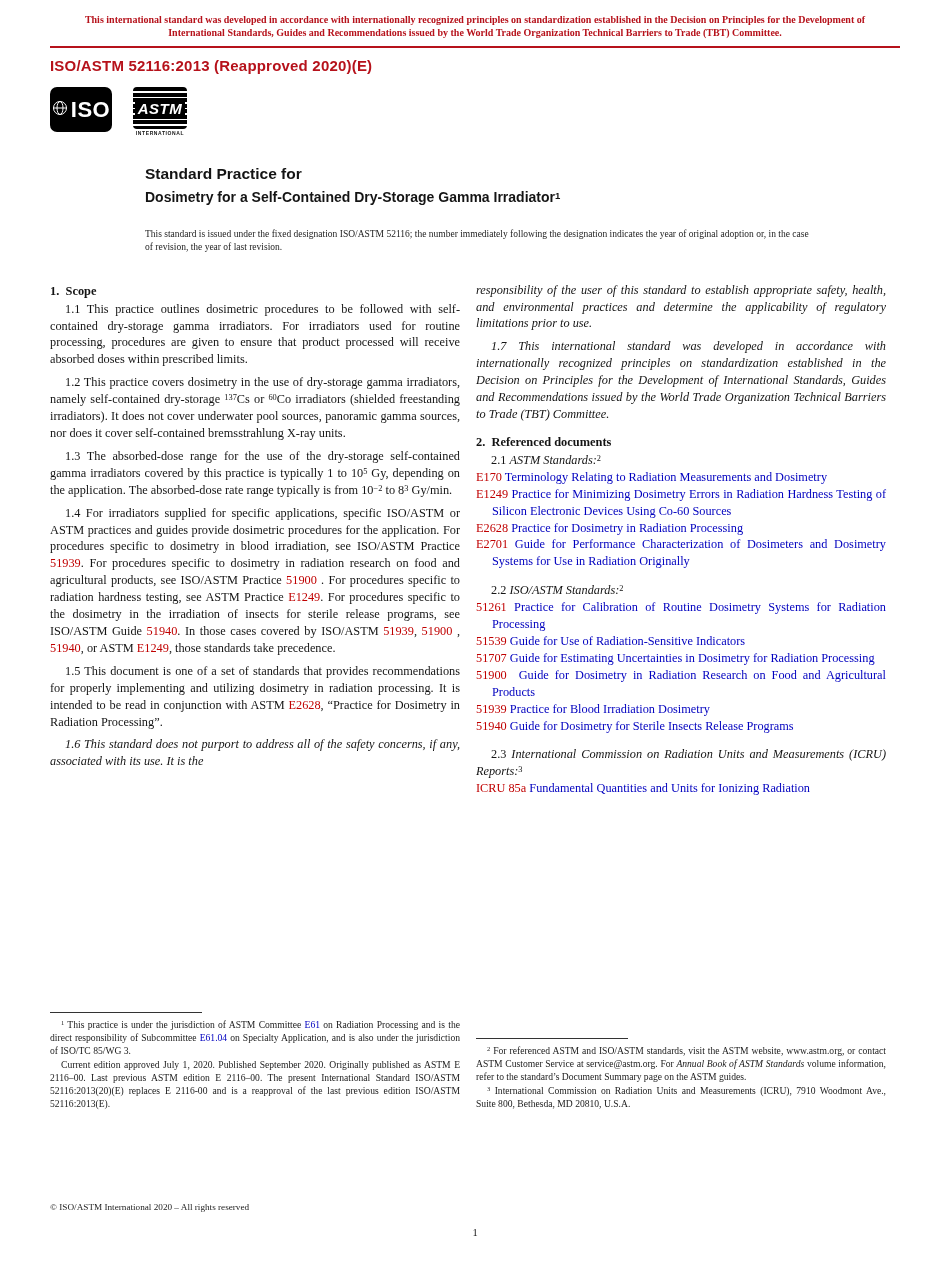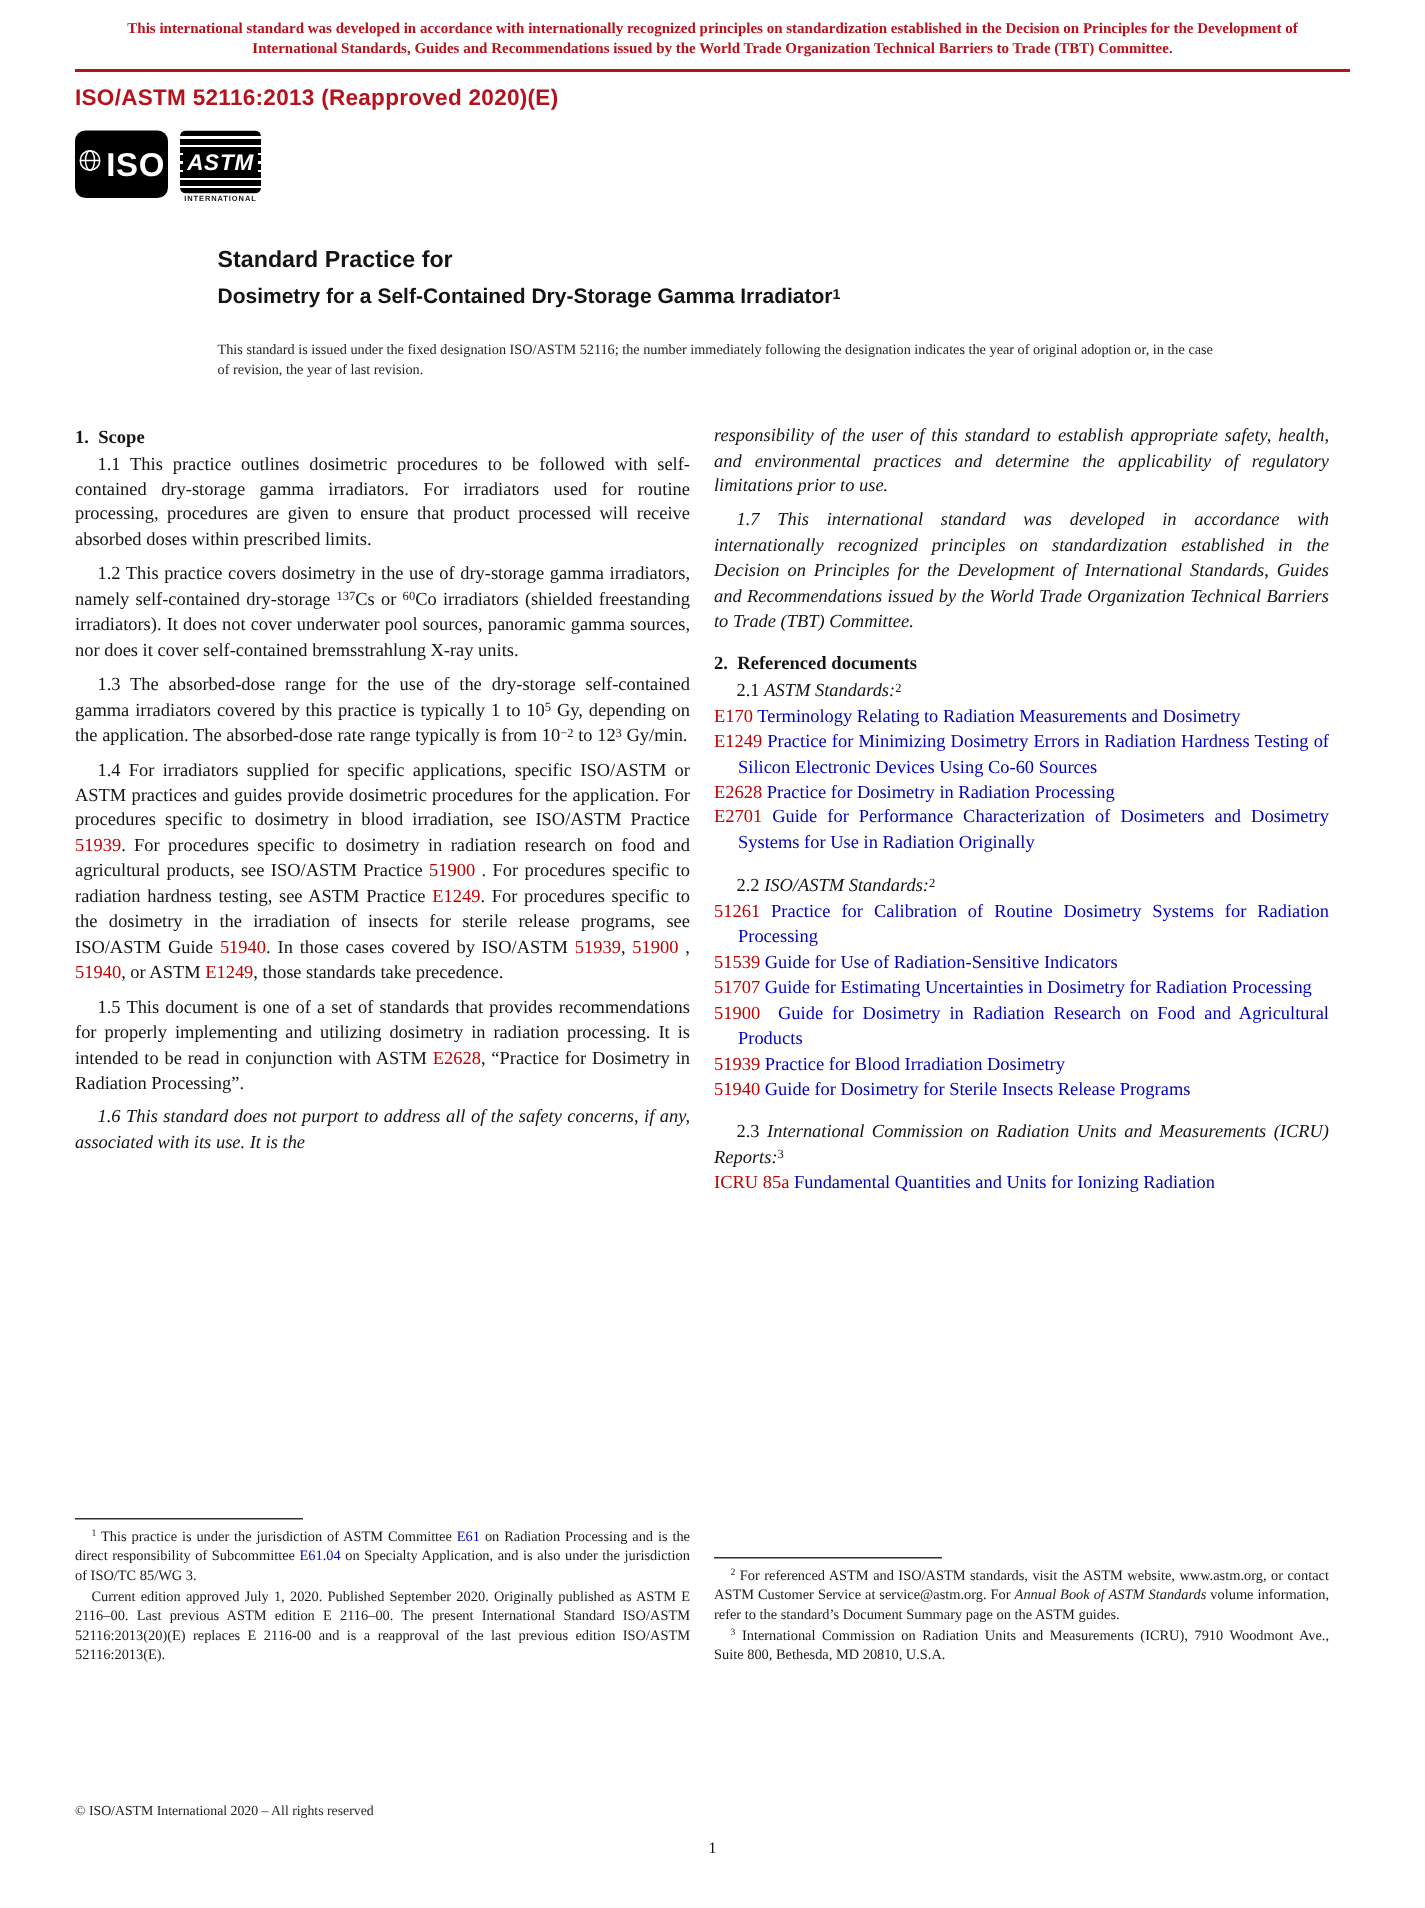--- a/index.html
+++ b/index.html
@@ -5,21 +5,21 @@
   :root { --red:#b6121b; --link-red:#c00000; --link-blue:#0000bf; }
   * { margin:0; padding:0; box-sizing:border-box; }
   html, body { background:#ffffff; }
   .page { width:950px; height:1272px; background:#fff; position:relative;
           font-family:"Liberation Serif","DejaVu Serif",serif; color:#141414; overflow:hidden;border-radius:27px; }
   .inner { padding:14px 50px 0; }
   .notice { color:var(--red); font-weight:700; font-size:10px; line-height:1.28; text-align:center; padding:0 6px; }
   .red-rule { height:2.5px; background:var(--red); margin-top:6px; }
   .designation { margin-top:9px; color:var(--red); font-family:"Liberation Sans",sans-serif;
                  font-weight:700; font-size:15px; letter-spacing:.2px; }
-  .logos { display:flex; gap:6px; margin-top:13px; align-items:flex-start; height:62px; }
+  .logos { display:flex; gap:19px; margin-top:13px; align-items:flex-start; height:62px; }
   .iso-box { width:62px; height:45px; background:#000; border-radius:7px;
              display:flex; align-items:center; justify-content:center; gap:3px; }
   .iso-text { color:#fff; font-family:"Liberation Sans",sans-serif; font-weight:700; font-size:22px; letter-spacing:.5px; }
   .astm-wrap { width:58px; text-align:center; }
   .astm-circle { width:54px; height:42px; margin:0 auto; background:#000;
                  background-image:repeating-linear-gradient(to bottom, transparent 0 4px, #fff 4px 5.5px);
                  display:flex; align-items:center; justify-content:center; border-radius:4px; }
   .astm-word { background:#000; color:#fff; font-family:"Liberation Sans",sans-serif; font-weight:700;
                font-style:italic; font-size:15px; line-height:1; padding:2px 3px; letter-spacing:.5px; }
   .astm-sub { font-family:"Liberation Sans",sans-serif; font-weight:700; font-size:5px; letter-spacing:.6px; margin-top:1px; }
@@ -84,21 +84,21 @@
       <p class="issued-note">This standard is issued under the fixed designation ISO/ASTM 52116; the number immediately following the designation indicates the year of original adoption or, in the case of revision, the year of last revision.</p>
     </div>
   </div>
 
   <div class="columns">
 
     <div class="col">
       <h2 class="sec">1.&nbsp;&nbsp;Scope</h2>
       <p class="para first"><span>1.1 This practice outlines dosimetric procedures to be followed with self-contained dry-storage gamma irradiators. For irradiators used for routine processing, procedures are given to ensure that product processed will receive absorbed doses within prescribed limits.</span></p>
       <p class="para"><span>1.2 This practice covers dosimetry in the use of dry-storage gamma irradiators, namely self-contained dry-storage </span><span class="sup">137</span><span>Cs or </span><span class="sup">60</span><span>Co irradiators (shielded freestanding irradiators). It does not cover underwater pool sources, panoramic gamma sources, nor does it cover self-contained bremsstrahlung X-ray units.</span></p>
-      <p class="para"><span>1.3 The absorbed-dose range for the use of the dry-storage self-contained gamma irradiators covered by this practice is typically 1 to 10</span><span class="sup">5</span><span> Gy, depending on the application. The absorbed-dose rate range typically is from 10</span><span class="sup">−2</span><span> to 12</span><span class="sup">3</span><span> Gy/min.</span></p>
+      <p class="para"><span>1.3 The absorbed-dose range for the use of the dry-storage self-contained gamma irradiators covered by this practice is typically 1 to 10</span><span class="sup">5</span><span> Gy, depending on the application. The absorbed-dose rate range typically is from 10</span><span class="sup">−2</span><span> to 8</span><span class="sup">3</span><span> Gy/min.</span></p>
       <p class="para"><span>1.4 For irradiators supplied for specific applications, specific ISO/ASTM or ASTM practices and guides provide dosimetric procedures for the application. For procedures specific to dosimetry in blood irradiation, see ISO/ASTM Practice </span><span class="red">51939</span><span>. For procedures specific to dosimetry in radiation research on food and agricultural products, see ISO/ASTM Practice </span><span class="red">51900</span><span> . For procedures specific to radiation hardness testing, see ASTM Practice </span><span class="red">E1249</span><span>. For procedures specific to the dosimetry in the irradiation of insects for sterile release programs, see ISO/ASTM Guide </span><span class="red">51940</span><span>. In those cases covered by ISO/ASTM </span><span class="red">51939</span><span>, </span><span class="red">51900</span><span> , </span><span class="red">51940</span><span>, or ASTM </span><span class="red">E1249</span><span>, those standards take precedence.</span></p>
       <p class="para"><span>1.5 This document is one of a set of standards that provides recommendations for properly implementing and utilizing dosimetry in radiation processing. It is intended to be read in conjunction with ASTM </span><span class="red">E2628</span><span>, “Practice for Dosimetry in Radiation Processing”.</span></p>
       <p class="para it"><span>1.6 This standard does not purport to address all of the safety concerns, if any, associated with its use. It is the</span></p>
       <div class="spacer"></div>
       <div class="fn-rule"></div>
       <p class="fn"><span class="sup">1</span><span> This practice is under the jurisdiction of ASTM Committee </span><span class="blue">E61</span><span> on Radiation Processing and is the direct responsibility of Subcommittee </span><span class="blue">E61.04</span><span> on Specialty Application, and is also under the jurisdiction of ISO/TC 85/WG 3.</span></p>
       <p class="fn"><span>Current edition approved July 1, 2020. Published September 2020. Originally published as ASTM E 2116–00. Last previous ASTM edition E 2116–00. The present International Standard ISO/ASTM 52116:2013(20)(E) replaces E 2116-00 and is a reapproval of the last previous edition ISO/ASTM 52116:2013(E).</span></p>
     </div>
 
     <div class="col">

